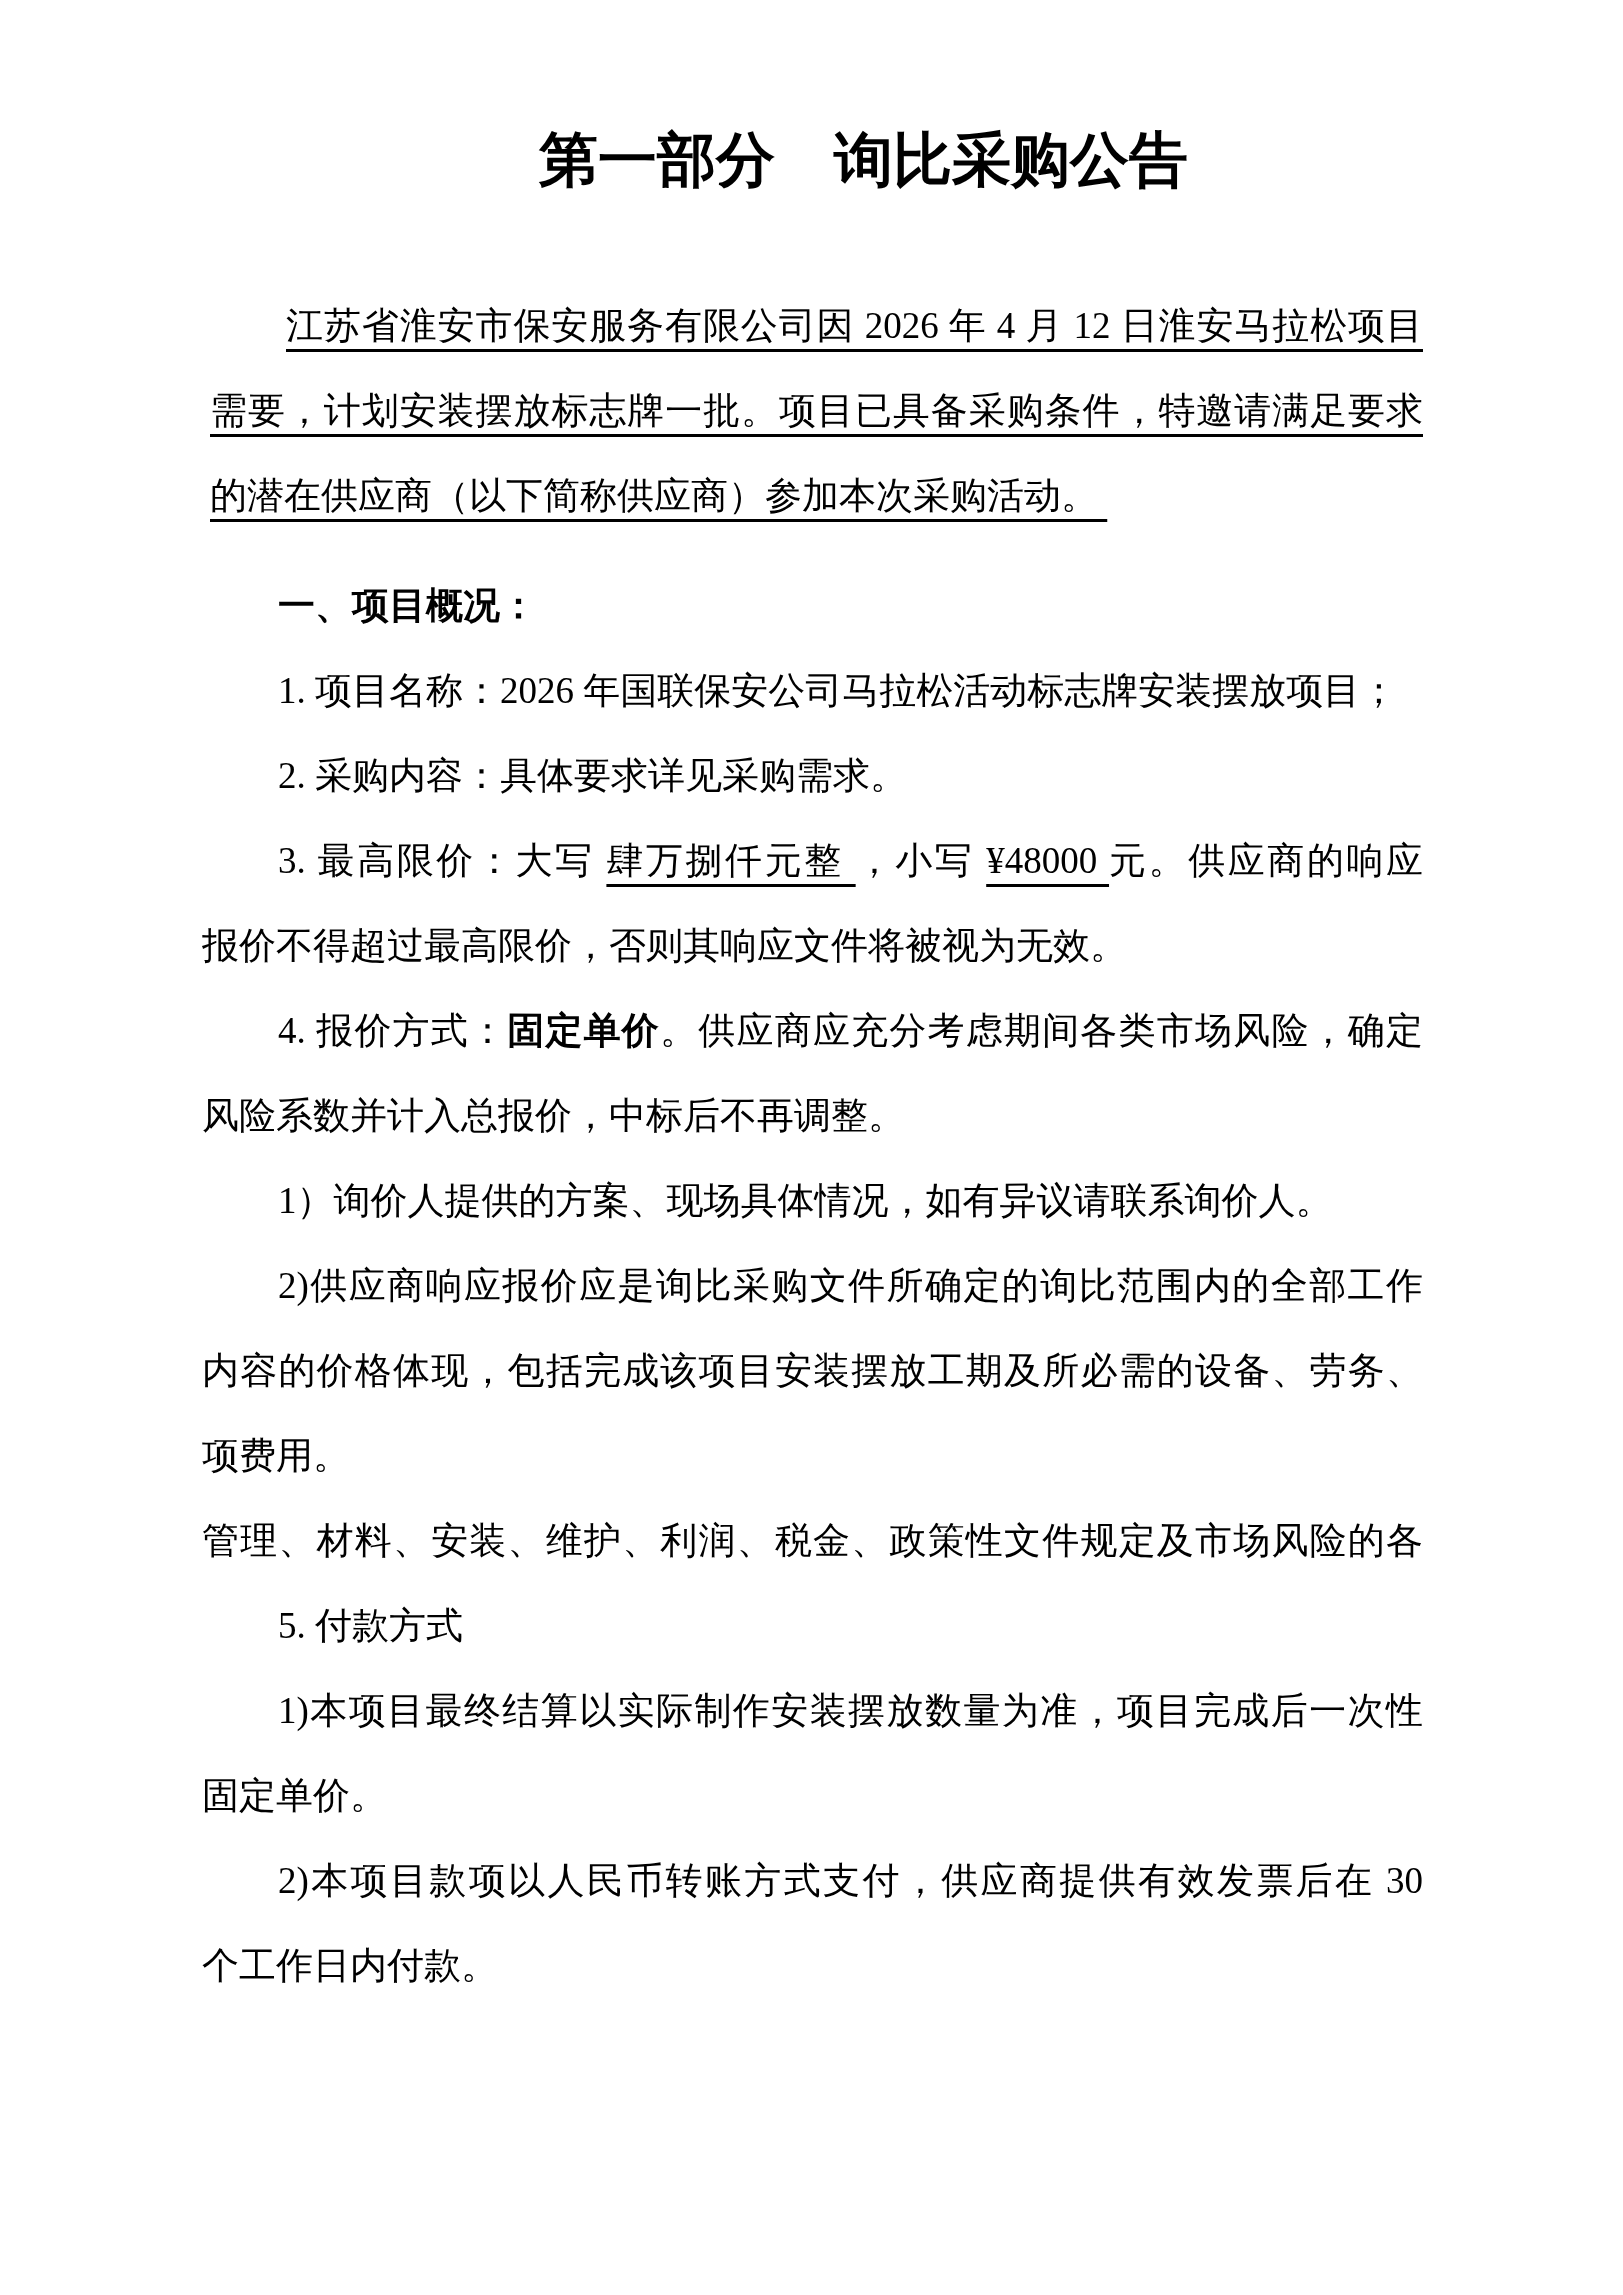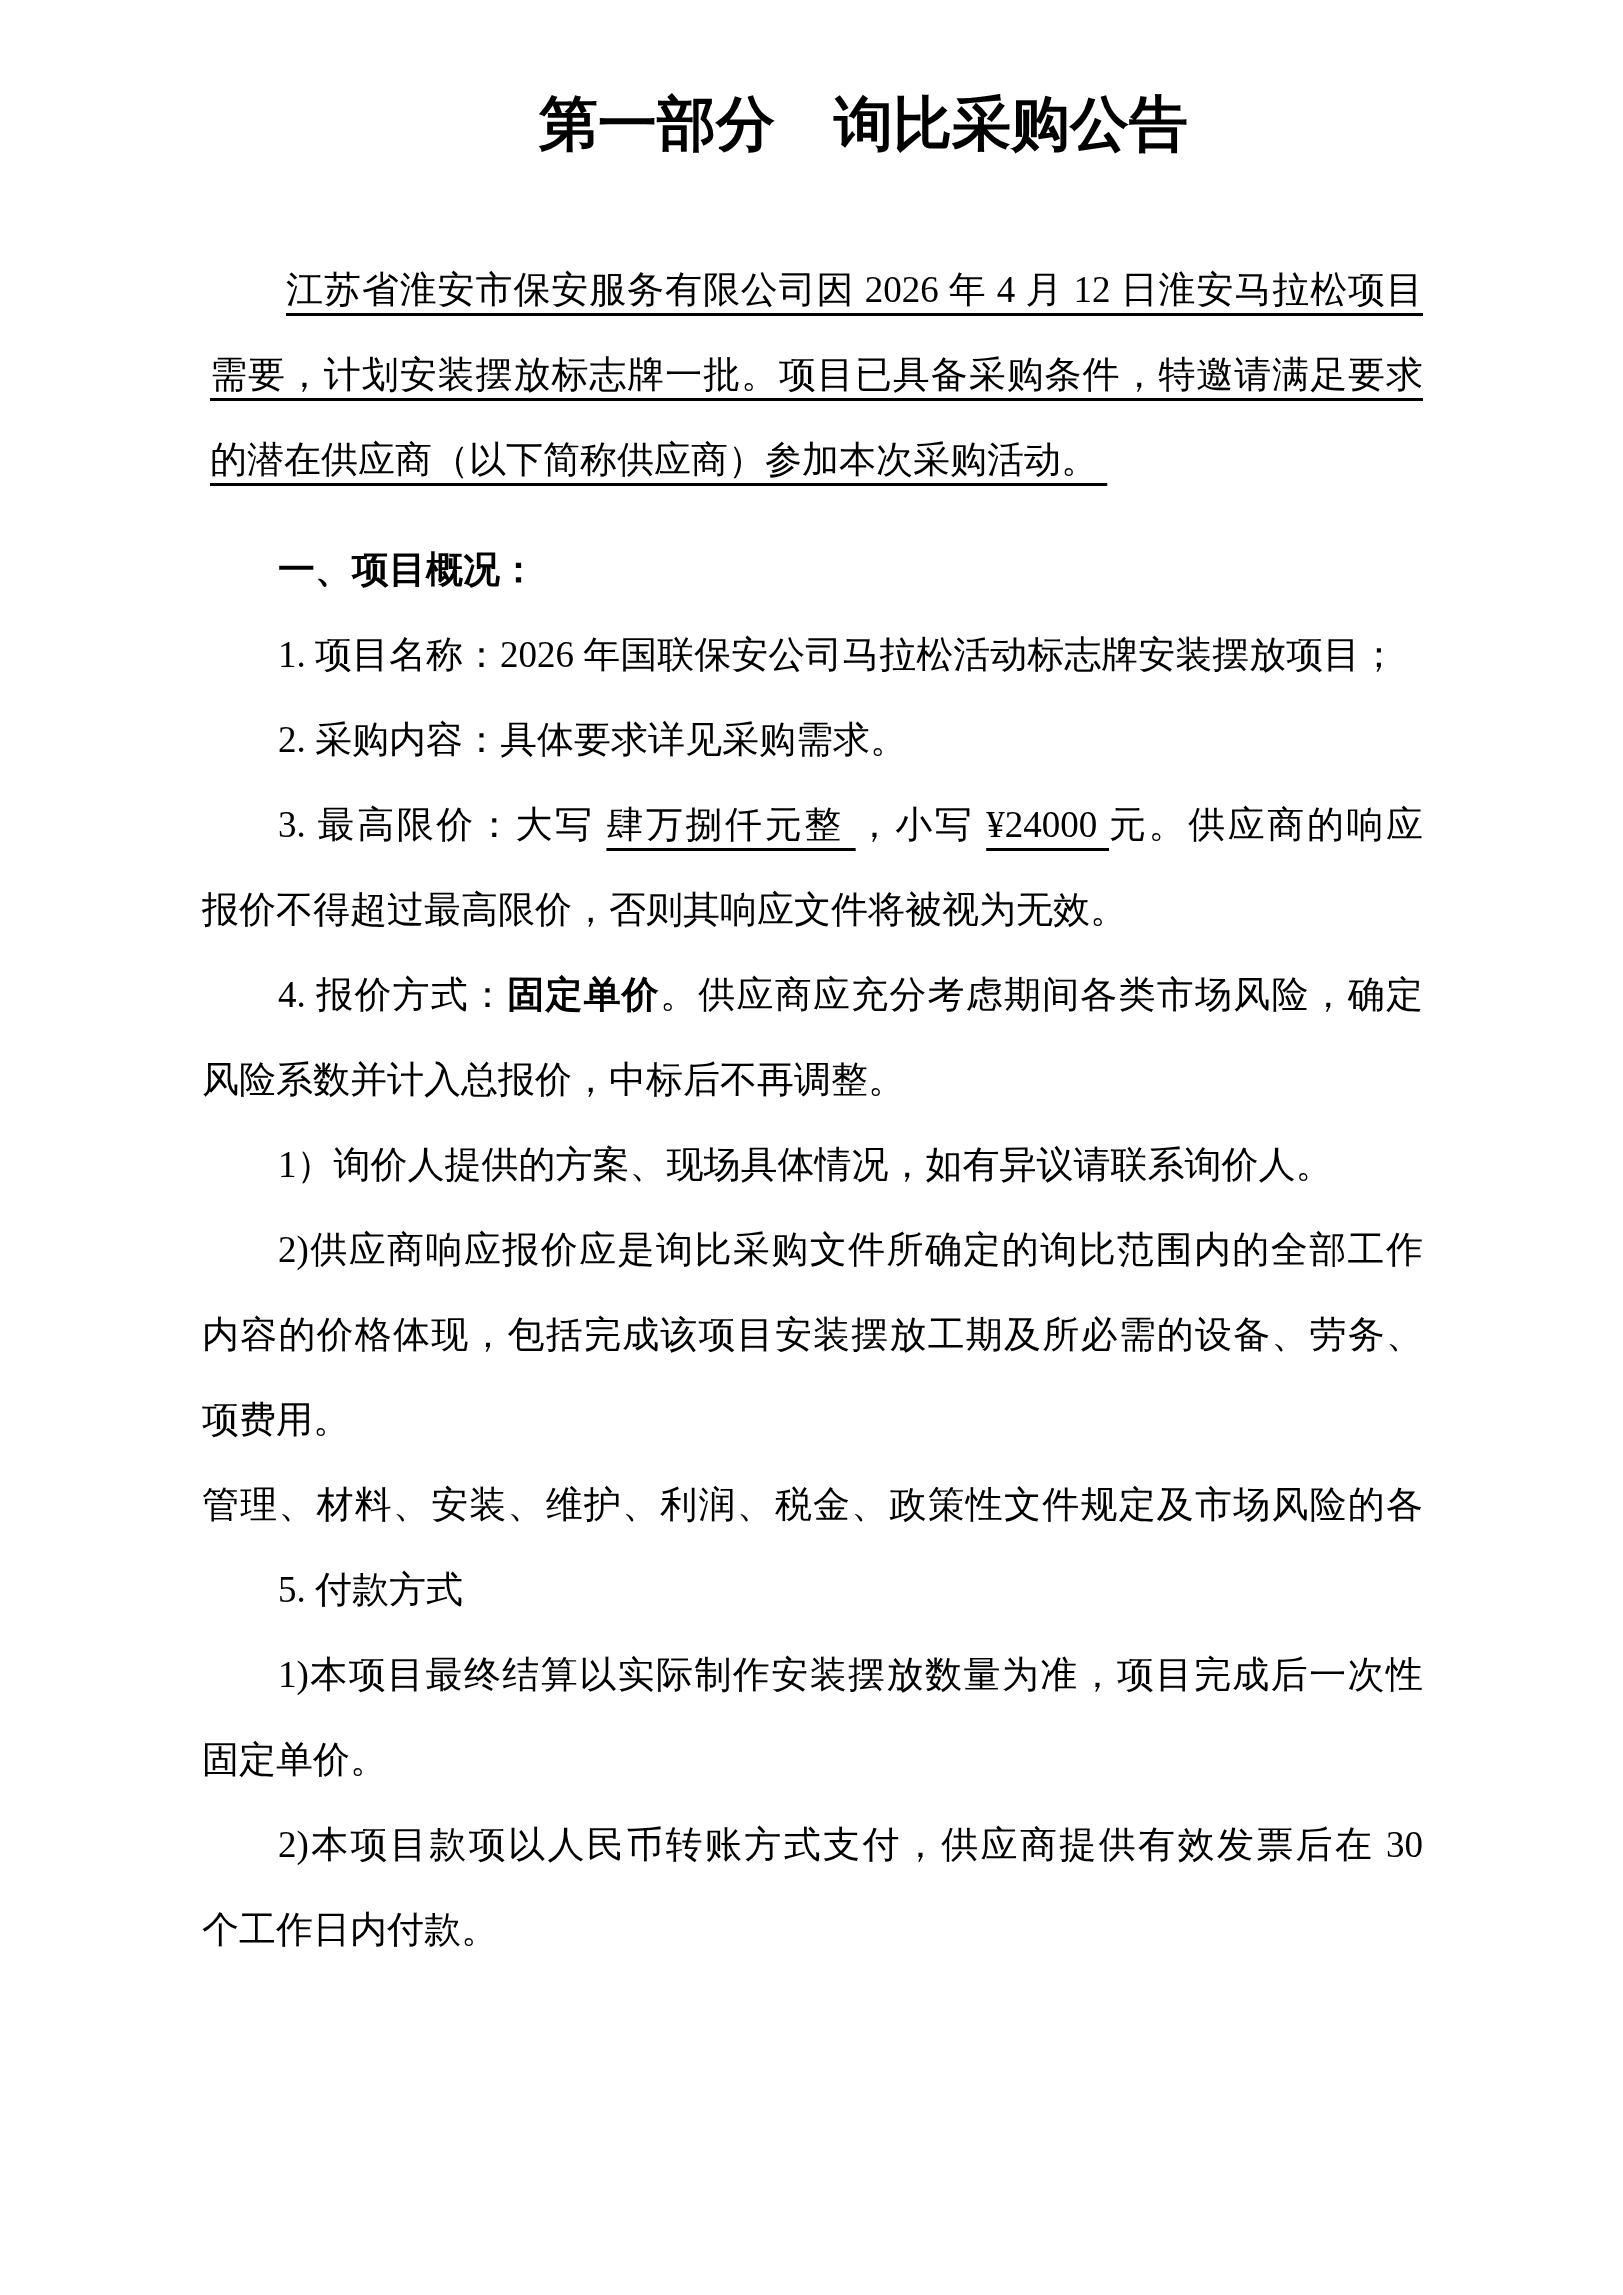--- a/index.html
+++ b/index.html
@@ -5,21 +5,21 @@
   html, body { margin: 0; padding: 0; background: #ffffff; }
   .page {
     position: relative;
     width: 1623px;
     height: 2295px;
     margin: 0 auto;
     background: #ffffff;
     color: #000000;
     font-family: "Liberation Serif", "DejaVu Serif", serif;
     box-sizing: border-box;
-    padding: 80px 200px 0 202px;
+    padding: 116px 200px 0 202px;
     overflow: hidden;
   }
   .title {
     font-size: 59px;
     font-weight: bold;
     line-height: 89px;
     text-align: center;
     margin-left: 102px;
     white-space: nowrap;
   }
@@ -60,21 +60,21 @@
 
   <div>
     <div class="line last indent">1. 项目名称：2026 年国联保安公司马拉松活动标志牌安装摆放项目；</div>
   </div>
 
   <div>
     <div class="line last indent">2. 采购内容：具体要求详见采购需求。</div>
   </div>
 
   <div>
-    <div class="line just indent"><span>3. 最高限价：大写 </span><span class="u">肆万捌仟元整 </span><span>，小写 </span><span class="u">¥24000 </span><span>元。供应商的响应</span></div>
+    <div class="line just indent"><span>3. 最高限价：大写 </span><span class="u">肆万捌仟元整 </span><span>，小写 </span><span class="u">¥48000 </span><span>元。供应商的响应</span></div>
     <div class="line last">报价不得超过最高限价，否则其响应文件将被视为无效。</div>
   </div>
 
   <div>
     <div class="line just indent"><span>4. 报价方式：</span><span class="b">固定单价</span><span>。供应商应充分考虑期间各类市场风险，确定</span></div>
     <div class="line last">风险系数并计入总报价，中标后不再调整。</div>
   </div>
 
   <div>
     <div class="line last indent">1）询价人提供的方案、现场具体情况，如有异议请联系询价人。</div>

